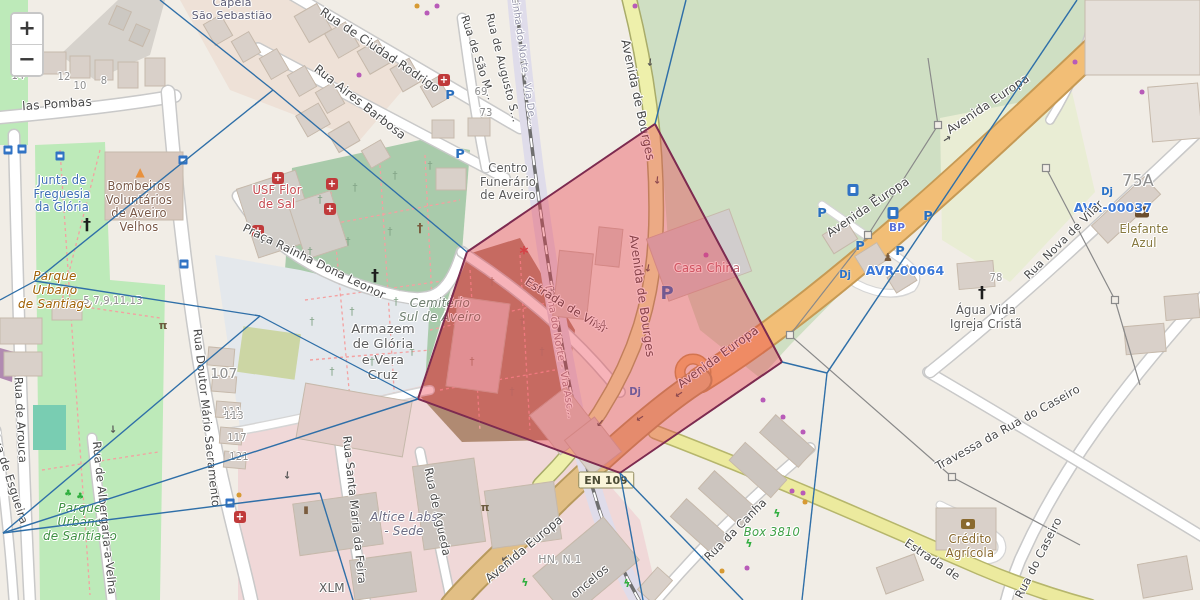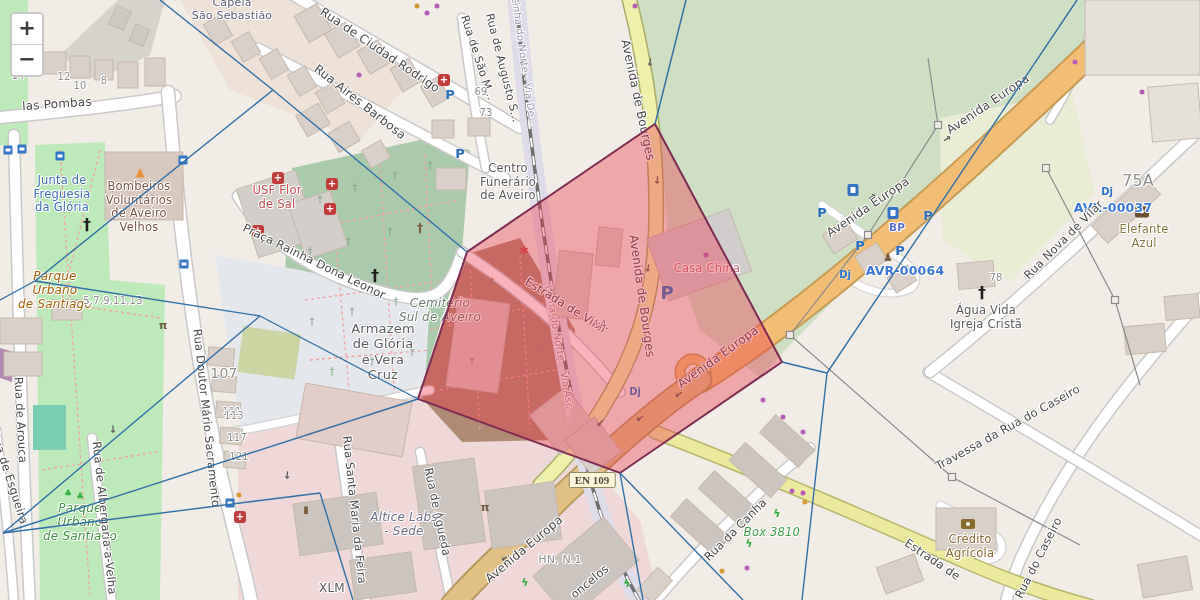--- a/index.html
+++ b/index.html
@@ -413,21 +413,21 @@
       <div class="ic arrow" style="left: 640px; top: 418px; transform: translate(-50%, -50%) rotate(146deg);">→</div>
       <div class="ic arrow" style="left: 505px; top: 558px; transform: translate(-50%, -50%) rotate(142deg);">→</div>
       <div class="ic arrow" style="left: 650px; top: 62px; transform: translate(-50%, -50%) rotate(97deg);">→</div>
       <div class="ic arrow" style="left: 657px; top: 180px; transform: translate(-50%, -50%) rotate(95deg);">→</div>
       <div class="ic arrow" style="left: 648px; top: 268px; transform: translate(-50%, -50%) rotate(100deg);">→</div>
       <div class="ic arrow" style="left: 600px; top: 423px; transform: translate(-50%, -50%) rotate(130deg);">→</div>
       <div class="ic arrow" style="left: 287px; top: 475px; transform: translate(-50%, -50%) rotate(95deg);">→</div>
       <div class="ic arrow" style="left: 113px; top: 429px; transform: translate(-50%, -50%) rotate(88deg);">→</div>
     </div>
 
-  <div id="ref-badge" style="left: 592px; top: 480px; font-family: Liberation Serif, serif;">EN 109</div>
+  <div id="ref-badge" style="left: 606px; top: 480px;">EN 109</div>
 
   <svg id="overlay-svg" width="1200" height="600" viewBox="0 0 1200 600">
     <polygon id="highlight-cell" points="655,124 782,362 620,473 418,399 467,252 533,207" fill="rgba(235,55,70,0.38)" stroke="#7d2b50" stroke-width="2"></polygon>
     <g id="voronoi-group">
         <polyline points="160,0 273,90" fill="none" stroke="#2f6fa8" stroke-width="1.4"></polyline>
         <polyline points="273,90 467,252" fill="none" stroke="#2f6fa8" stroke-width="1.4"></polyline>
         <polyline points="35,281 273,90" fill="none" stroke="#2f6fa8" stroke-width="1.4"></polyline>
         <polyline points="0,300 35,281" fill="none" stroke="#2f6fa8" stroke-width="1.4"></polyline>
         <polyline points="35,281 260,316" fill="none" stroke="#2f6fa8" stroke-width="1.4"></polyline>
         <polyline points="260,316 418,399" fill="none" stroke="#2f6fa8" stroke-width="1.4"></polyline>

